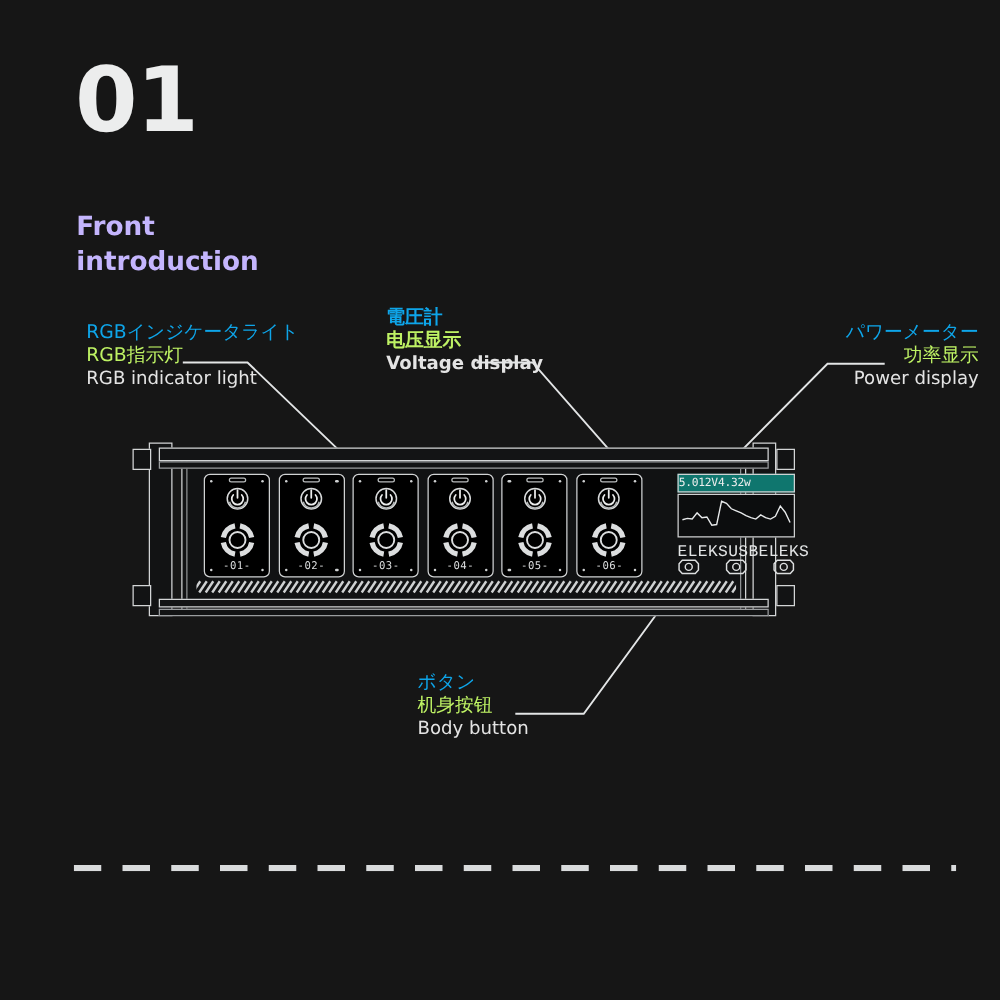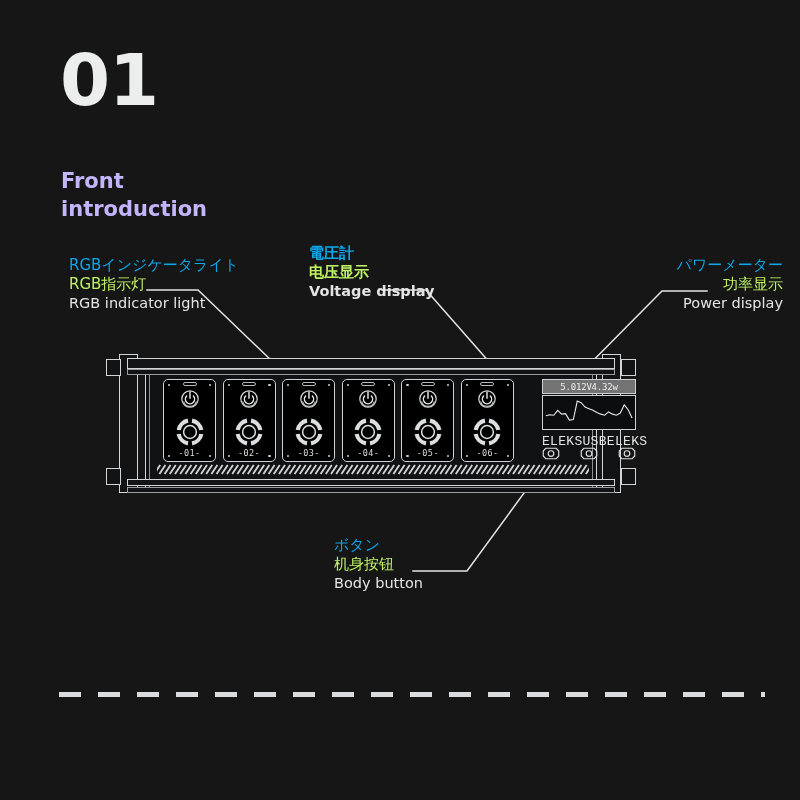--- a/index.html
+++ b/index.html
@@ -117,22 +117,22 @@
   .chan .num{
     position:absolute;left:0;right:0;bottom:3.5px;text-align:center;
     font-size:8.5px;letter-spacing:0.4px;color:#dcdedf;
     font-family:"DejaVu Sans Mono","Liberation Mono",monospace;
   }
 
   
   .display-wrap{position:absolute;left:437px;top:27px;width:94px;height:83px;}
   .readout{
     position:absolute;left:0;top:0;width:94px;height:15px;
-    border:1.2px solid #cfd1d2;box-sizing:border-box;background:#737373;
-    display:flex;align-items:center;justify-content:center;
+    border:1.2px solid #cfd1d2;box-sizing:border-box;background:#0f766e;
+    display:flex;align-items:center;justify-content:flex-start;
   }
   .readout span{
     font-size:9px;color:#eceded;letter-spacing:-0.2px;
     font-family:"DejaVu Sans Mono","Liberation Mono",monospace;
   }
   .graph{
     position:absolute;left:0;top:16px;width:94px;height:35px;
     border:1.2px solid #cfd1d2;box-sizing:border-box;background:#0c0d0e;
   }
   .brandrow{

